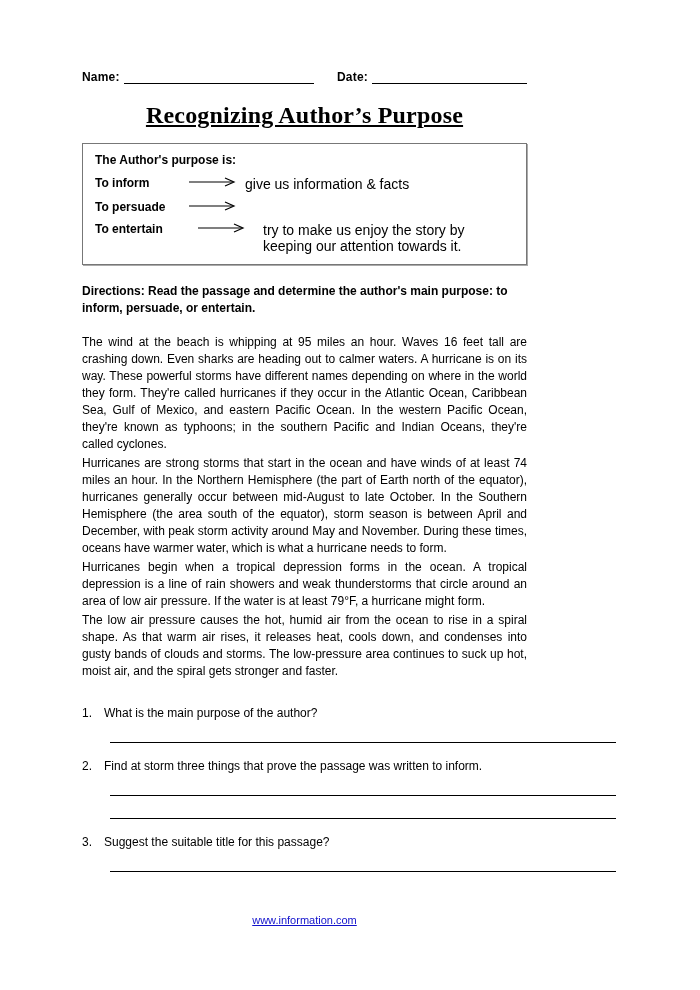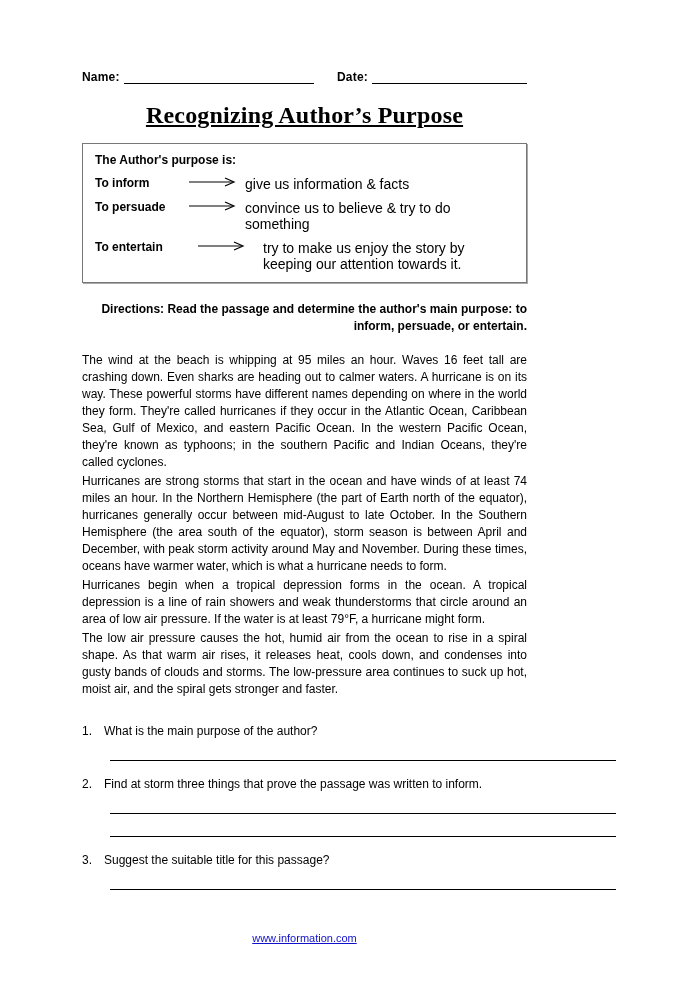--- a/index.html
+++ b/index.html
@@ -96,21 +96,20 @@
     font-size: 14px;
     font-weight: normal;
   }
 
   
   .directions {
     font-size: 12px;
     font-weight: bold;
     line-height: 1.45;
     margin-bottom: 16px;
-    text-align: right;
   }
 
   
   .passage p {
     font-size: 12px;
     line-height: 1.42;
     text-align: justify;
     margin: 0 0 2px 0;
   }
 
@@ -181,21 +180,20 @@
     </div>
 
     <div class="purpose-row">
       <span class="purpose-term">To persuade</span>
       <span class="arrow">
         <svg width="58" height="12" viewBox="0 0 58 12">
           <line x1="2" y1="6" x2="46" y2="6" stroke="#000" stroke-width="1.2"></line>
           <polyline points="38,2 47,6 38,10" fill="none" stroke="#000" stroke-width="1.2"></polyline>
         </svg>
       </span>
-      <span class="purpose-def">convince us to believe &amp; try to do something</span>
     </div>
 
     <div class="purpose-row">
       <span class="purpose-term">To entertain</span>
       <span class="arrow">
         <svg width="58" height="12" viewBox="0 0 58 12">
           <line x1="2" y1="6" x2="46" y2="6" stroke="#000" stroke-width="1.2"></line>
           <polyline points="38,2 47,6 38,10" fill="none" stroke="#000" stroke-width="1.2"></polyline>
         </svg>
       </span>

